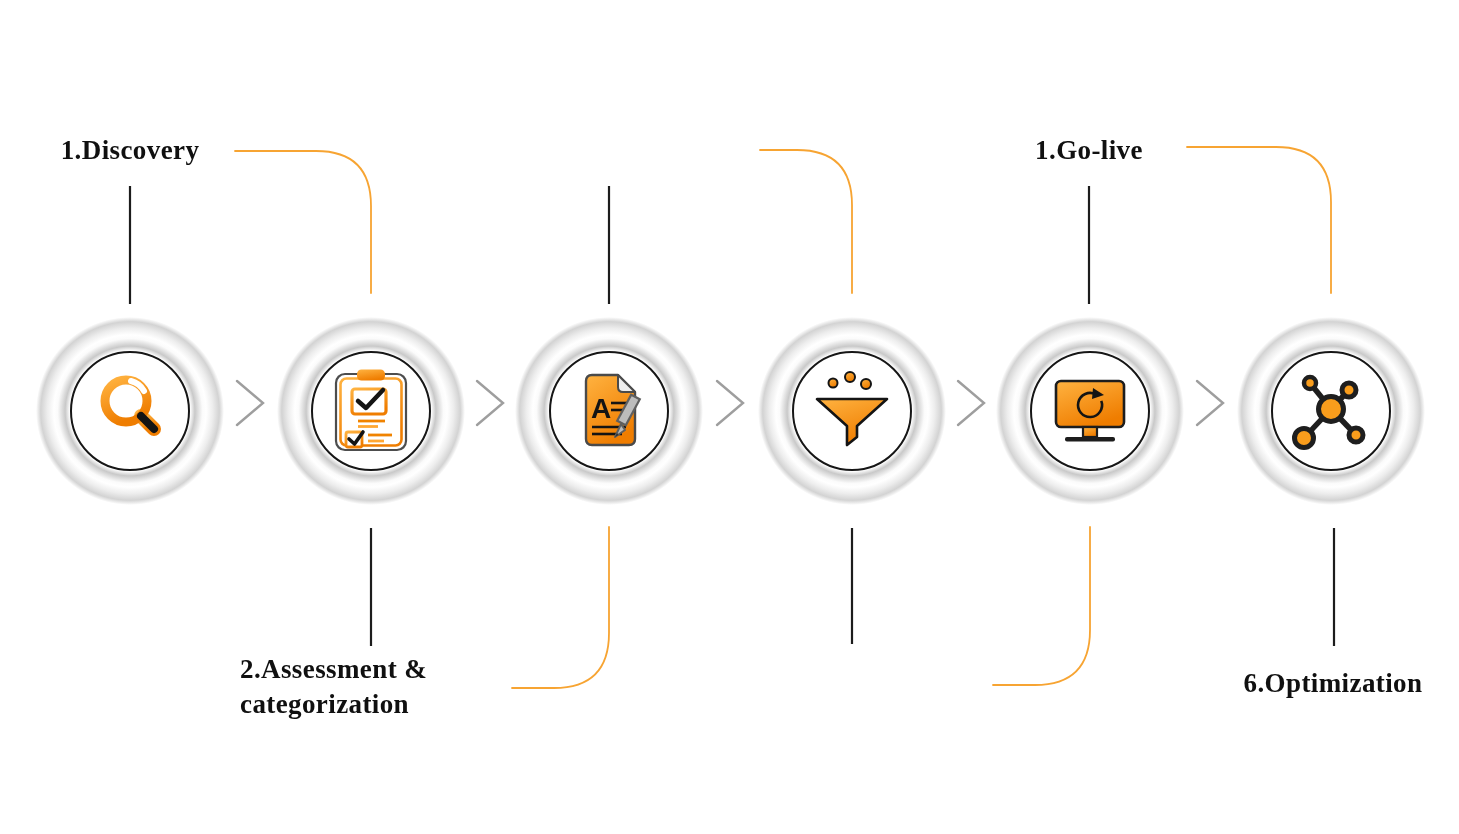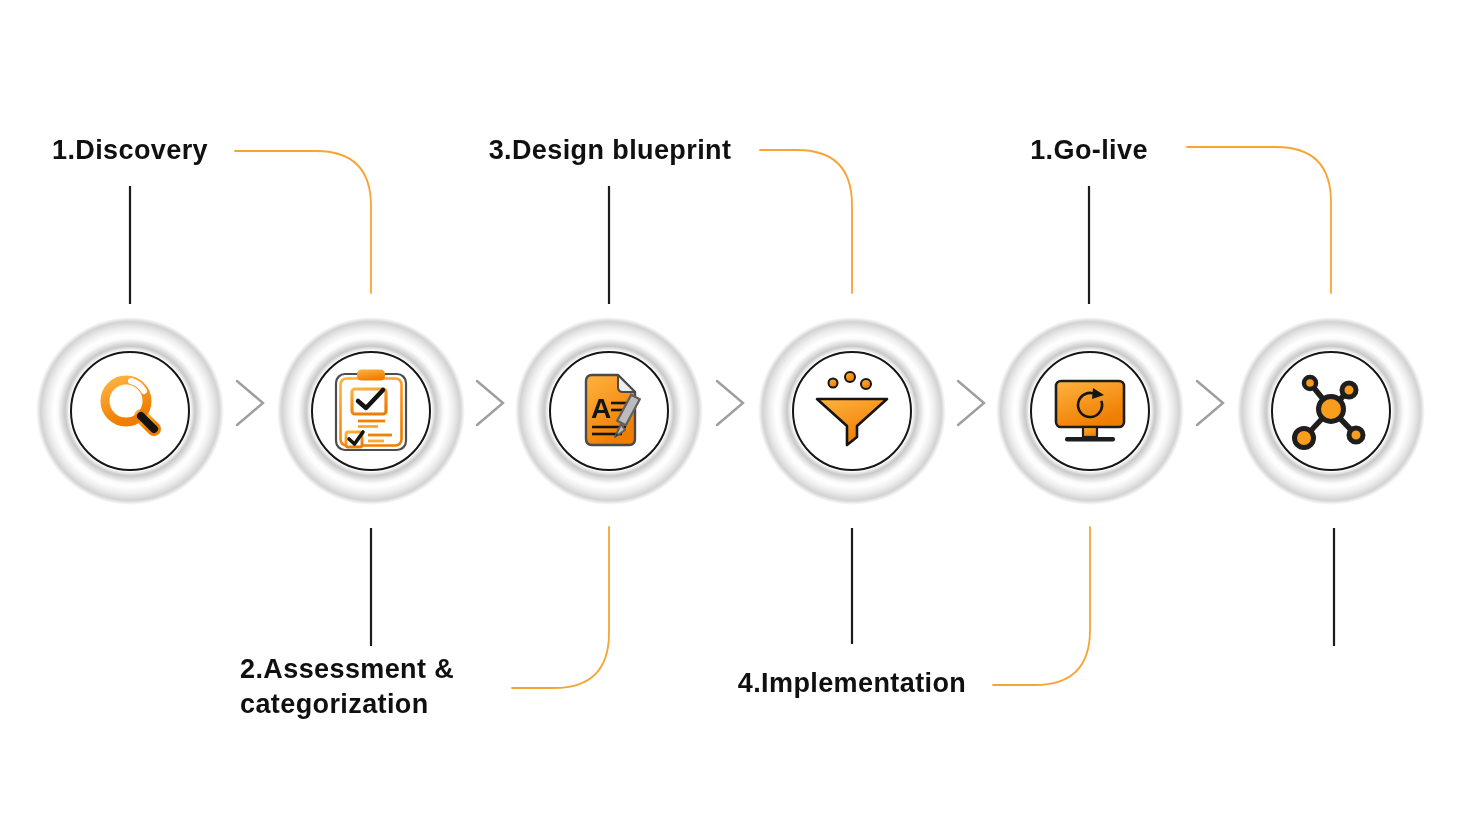--- a/index.html
+++ b/index.html
@@ -23,21 +23,21 @@
   }
   .inner{
     width:116px;height:116px;border-radius:50%;background:#ffffff;
     border:2px solid #161616;display:flex;align-items:center;justify-content:center;
   }
   .icon{width:84px;height:84px;display:block;}
   .chevron{position:absolute;transform:translate(-50%,-50%);}
   .label{
     position:absolute;transform:translateX(-50%);
     font-size:27px;font-weight:700;color:#101010;letter-spacing:.4px;
-    white-space:nowrap;line-height:1.3;
+    white-space:nowrap;line-height:1.3;font-family:Liberation Serif, serif;
   }
   .label.wrap{white-space:normal;width:262px;}
 </style>
 </head>
 <body>
 
 <div class="canvas">
 
   <svg class="overlay" viewBox="0 0 1459 834">
     <g stroke="#1c1c1c" stroke-width="2.2">
@@ -198,17 +198,16 @@
     </svg>
   <svg class="chevron" style="left:971px;top:403px" width="40" height="56" viewBox="0 0 40 56">
       <path d="M7,6 L33,28 L7,50" fill="none" stroke="#9e9e9e" stroke-width="2.4" stroke-linecap="round"></path>
     </svg>
   <svg class="chevron" style="left:1210px;top:403px" width="40" height="56" viewBox="0 0 40 56">
       <path d="M7,6 L33,28 L7,50" fill="none" stroke="#9e9e9e" stroke-width="2.4" stroke-linecap="round"></path>
     </svg>
 
   <div class="label" style="left:130px;top:133px">1.Discovery</div>
   <div class="label wrap" style="left:371px;top:652px">2.Assessment &amp; categorization</div>
-  <div class="label" style="left:610px;top:133px">3.Design blueprint</div>
-  <div class="label" style="left:852px;top:666px">4.Implementation</div>
   <div class="label" style="left:1089px;top:133px">1.Go-live</div>
+  <div class="label" style="left:1333px;top:666px">6.Optimization</div>
 
 </div>
 
 </body></html>

